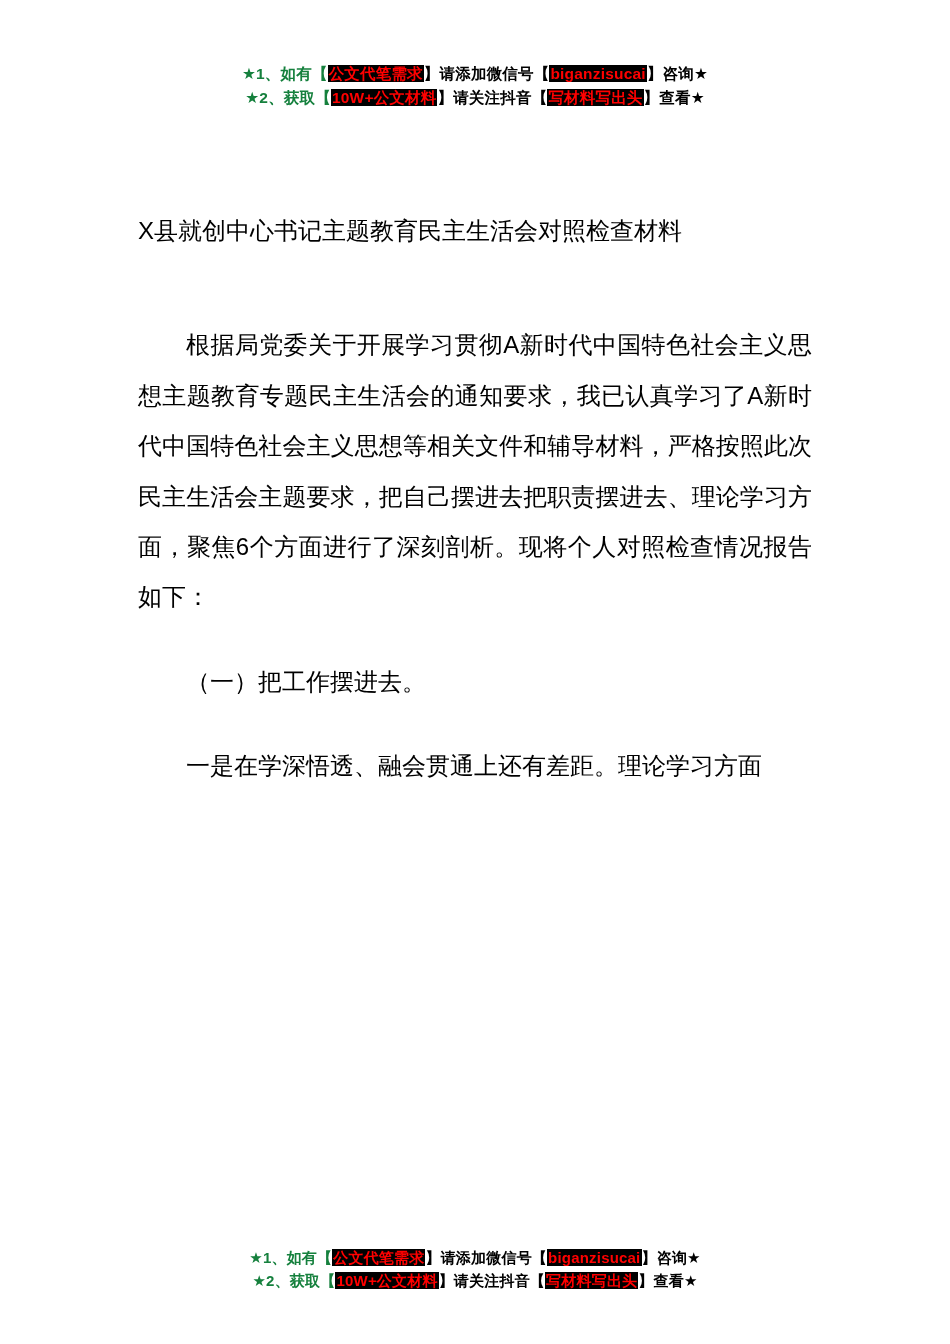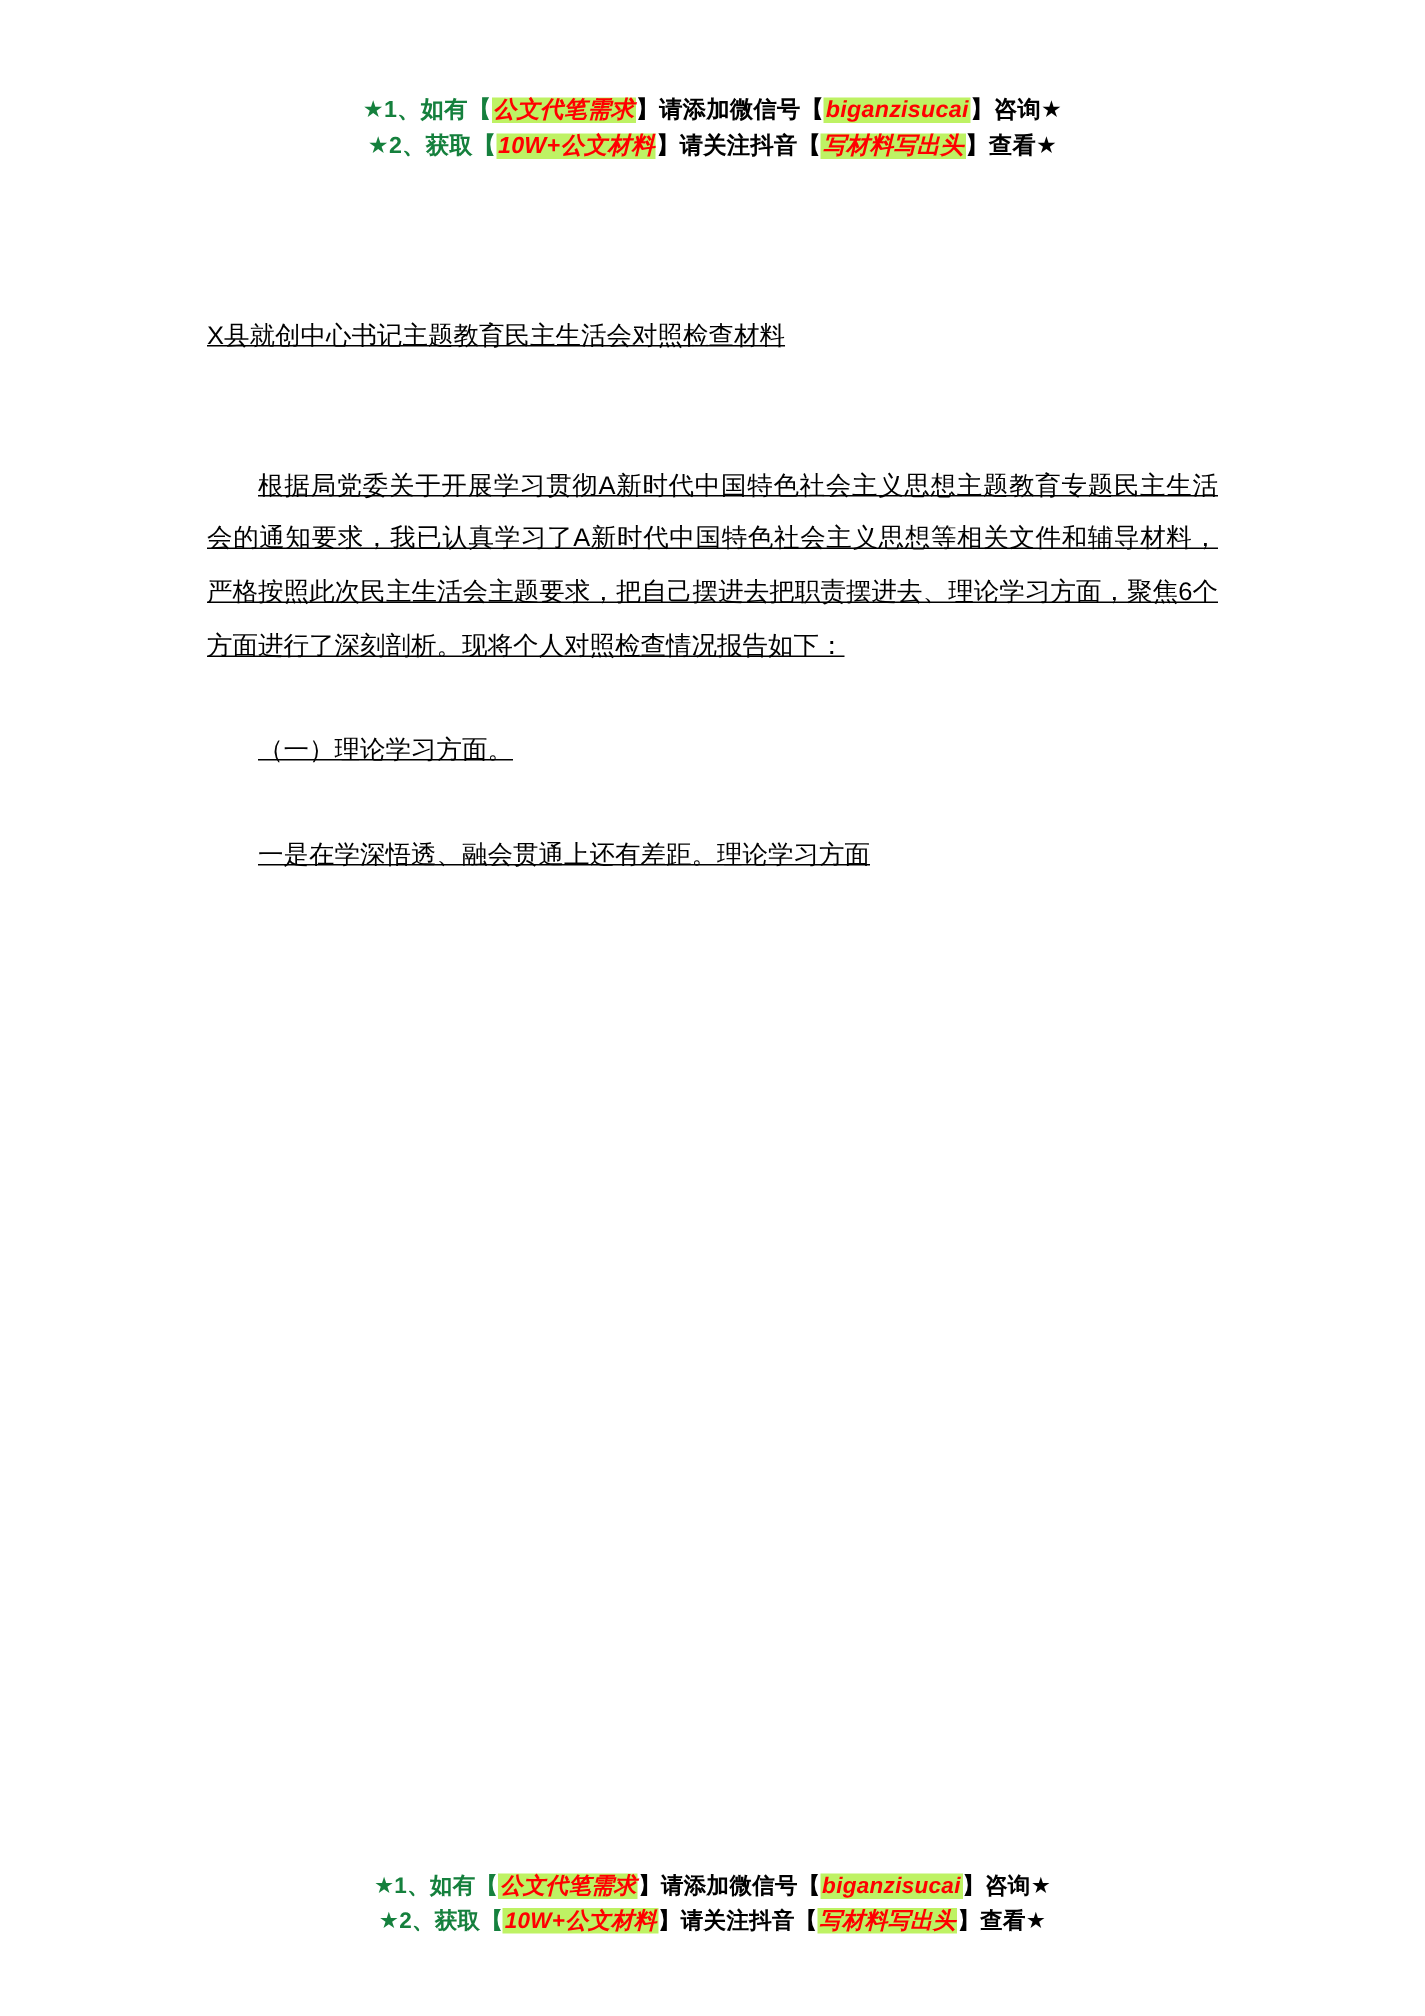--- a/index.html
+++ b/index.html
@@ -38,24 +38,23 @@
     position: absolute;
     left: 0;
     right: 0;
     bottom: 52px;
     font-size: 15px;
   }
   .promo-line {
     white-space: nowrap;
   }
   .hl-red {
-    background: #bef264;
+    background: #000000;
     color: #ff0000;
     padding: 0 1px;
-    font-style: italic;
   }
   .hl-black {
     color: #000000;
   }
   .star {
     color: #15803d;
   }
   .u {
   }
 
@@ -65,23 +64,22 @@
     text-align: center;
     font-size: 31px;
     font-weight: bold;
     line-height: 2.05;
     letter-spacing: 0.5px;
   }
 
   
   .body-block {
     margin-top: 96px;
-    font-size: 17px;
+    font-size: 24px;
     line-height: 2.1;
-    text-decoration: underline;
   }
   .para {
     margin: 0 0 34px 0;
     text-align: justify;
   }
   .para.indent {
     text-indent: 2em;
   }
   .spacer-lg {
     height: 30px;
@@ -99,21 +97,21 @@
     <div class="promo-line">
       <span class="star">★2、获取【</span><span class="hl-red">10W+公文材料</span><span class="hl-black u">】请关注抖音【</span><span class="hl-red">写材料写出头</span><span class="hl-black">】查看★</span>
     </div>
   </div>
 
 
   <div class="body-block">
     <p class="para">X县就创中心书记主题教育民主生活会对照检查材料</p>
     <div class="spacer-lg"></div>
     <p class="para indent">根据局党委关于开展学习贯彻A新时代中国特色社会主义思想主题教育专题民主生活会的通知要求，我已认真学习了A新时代中国特色社会主义思想等相关文件和辅导材料，严格按照此次民主生活会主题要求，把自己摆进去把职责摆进去、理论学习方面，聚焦6个方面进行了深刻剖析。现将个人对照检查情况报告如下：</p>
-    <p class="para indent">（一）理论学习方面。</p>
+    <p class="para indent">（一）把工作摆进去。</p>
     <p class="para indent">一是在学深悟透、融会贯通上还有差距。理论学习方面</p>
   </div>
 
   <div class="promo promo-bottom">
     <div class="promo-line">
       <span class="star">★1、如有【</span><span class="hl-red">公文代笔需求</span><span class="hl-black">】请添加微信号【</span><span class="hl-red">biganzisucai</span><span class="hl-black">】咨询★</span>
     </div>
     <div class="promo-line">
       <span class="star">★2、获取【</span><span class="hl-red">10W+公文材料</span><span class="hl-black u">】请关注抖音【</span><span class="hl-red">写材料写出头</span><span class="hl-black">】查看★</span>
     </div>

